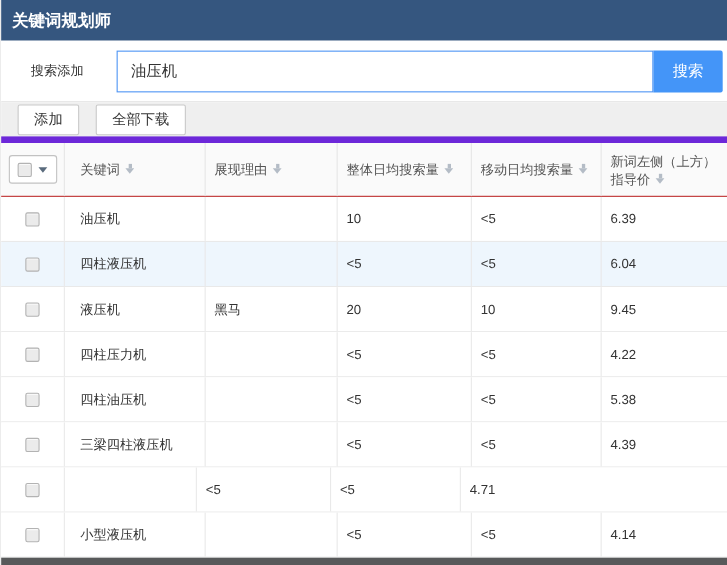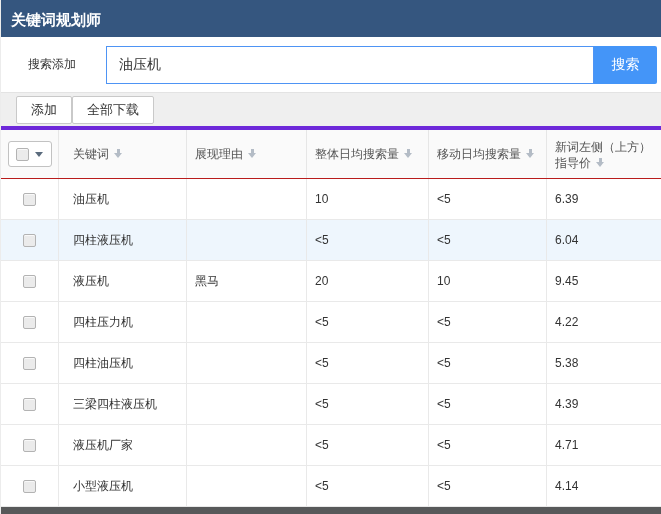--- a/index.html
+++ b/index.html
@@ -10,21 +10,21 @@
   
   .topbar { height:37px; background:#35567f; color:#fff; font-size:15px; font-weight:bold; line-height:40px; padding-left:10px; }
 
   
   .search-section { height:56px; display:flex; align-items:center; padding-left:27px; background:#fff; border-bottom:1px solid #e3e3e3; }
   .search-label { font-size:12px; color:#333; width:78px; flex:0 0 78px; }
   .search-input { width:488px; height:38px; border:1px solid #4e94f4; font-size:14px; padding:0 12px; color:#333; outline:none; font-family:inherit; }
   .search-btn { width:63px; height:38px; background:#4495f8; color:#fff; font-size:14px; border:none; cursor:pointer; font-family:inherit; border-radius:0 2px 2px 0; }
 
   
-  .toolbar { height:37px; background:#efefef; border-bottom:4px solid #6d28d9; display:flex; align-items:center; padding-left:15px; }
+  .toolbar { height:37px; background:#efefef; border-bottom:6px solid #6d28d9; display:flex; align-items:center; padding-left:15px; gap:15px; }
   .btn { height:28px; padding:0 14px; background:#fff; border:1px solid #c9c9c9; border-radius:2px; font-size:13px; color:#333; cursor:pointer; font-family:inherit; }
 
   
   .table { width:661px; font-size:12px; color:#333; }
   .thead { display:flex; background:#fafafa; height:49px; border-bottom:1px solid #b91c1c; color:#555; }
   .th { display:flex; align-items:center; padding-left:8px; border-right:1px solid #e6e6e6; }
   .tr { display:flex; height:41px; background:#fff; border-bottom:1px solid #e9e9e9; }
   .tr.highlight { background:#eef6fd; }
   .td { display:flex; align-items:center; padding-left:8px; border-right:1px solid #e9e9e9; overflow:hidden; white-space:nowrap; }
   .col0 { width:58px; flex:0 0 58px; justify-content:center; padding-left:0; }
@@ -174,21 +174,20 @@
     <div class="td col2 cell-reason"></div>
     <div class="td col3 cell-overall">&lt;5</div>
     <div class="td col4 cell-mobile">&lt;5</div>
     <div class="td col5 cell-price">4.39</div>
   </div>
 
   <div class="tr">
     <div class="td col0">
       <span class="cb"></span>
     </div>
-    <div class="td col1 cell-keyword">液压机厂家</div>
     <div class="td col2 cell-reason"></div>
     <div class="td col3 cell-overall">&lt;5</div>
     <div class="td col4 cell-mobile">&lt;5</div>
     <div class="td col5 cell-price">4.71</div>
   </div>
 
   <div class="tr">
     <div class="td col0">
       <span class="cb"></span>
     </div>

